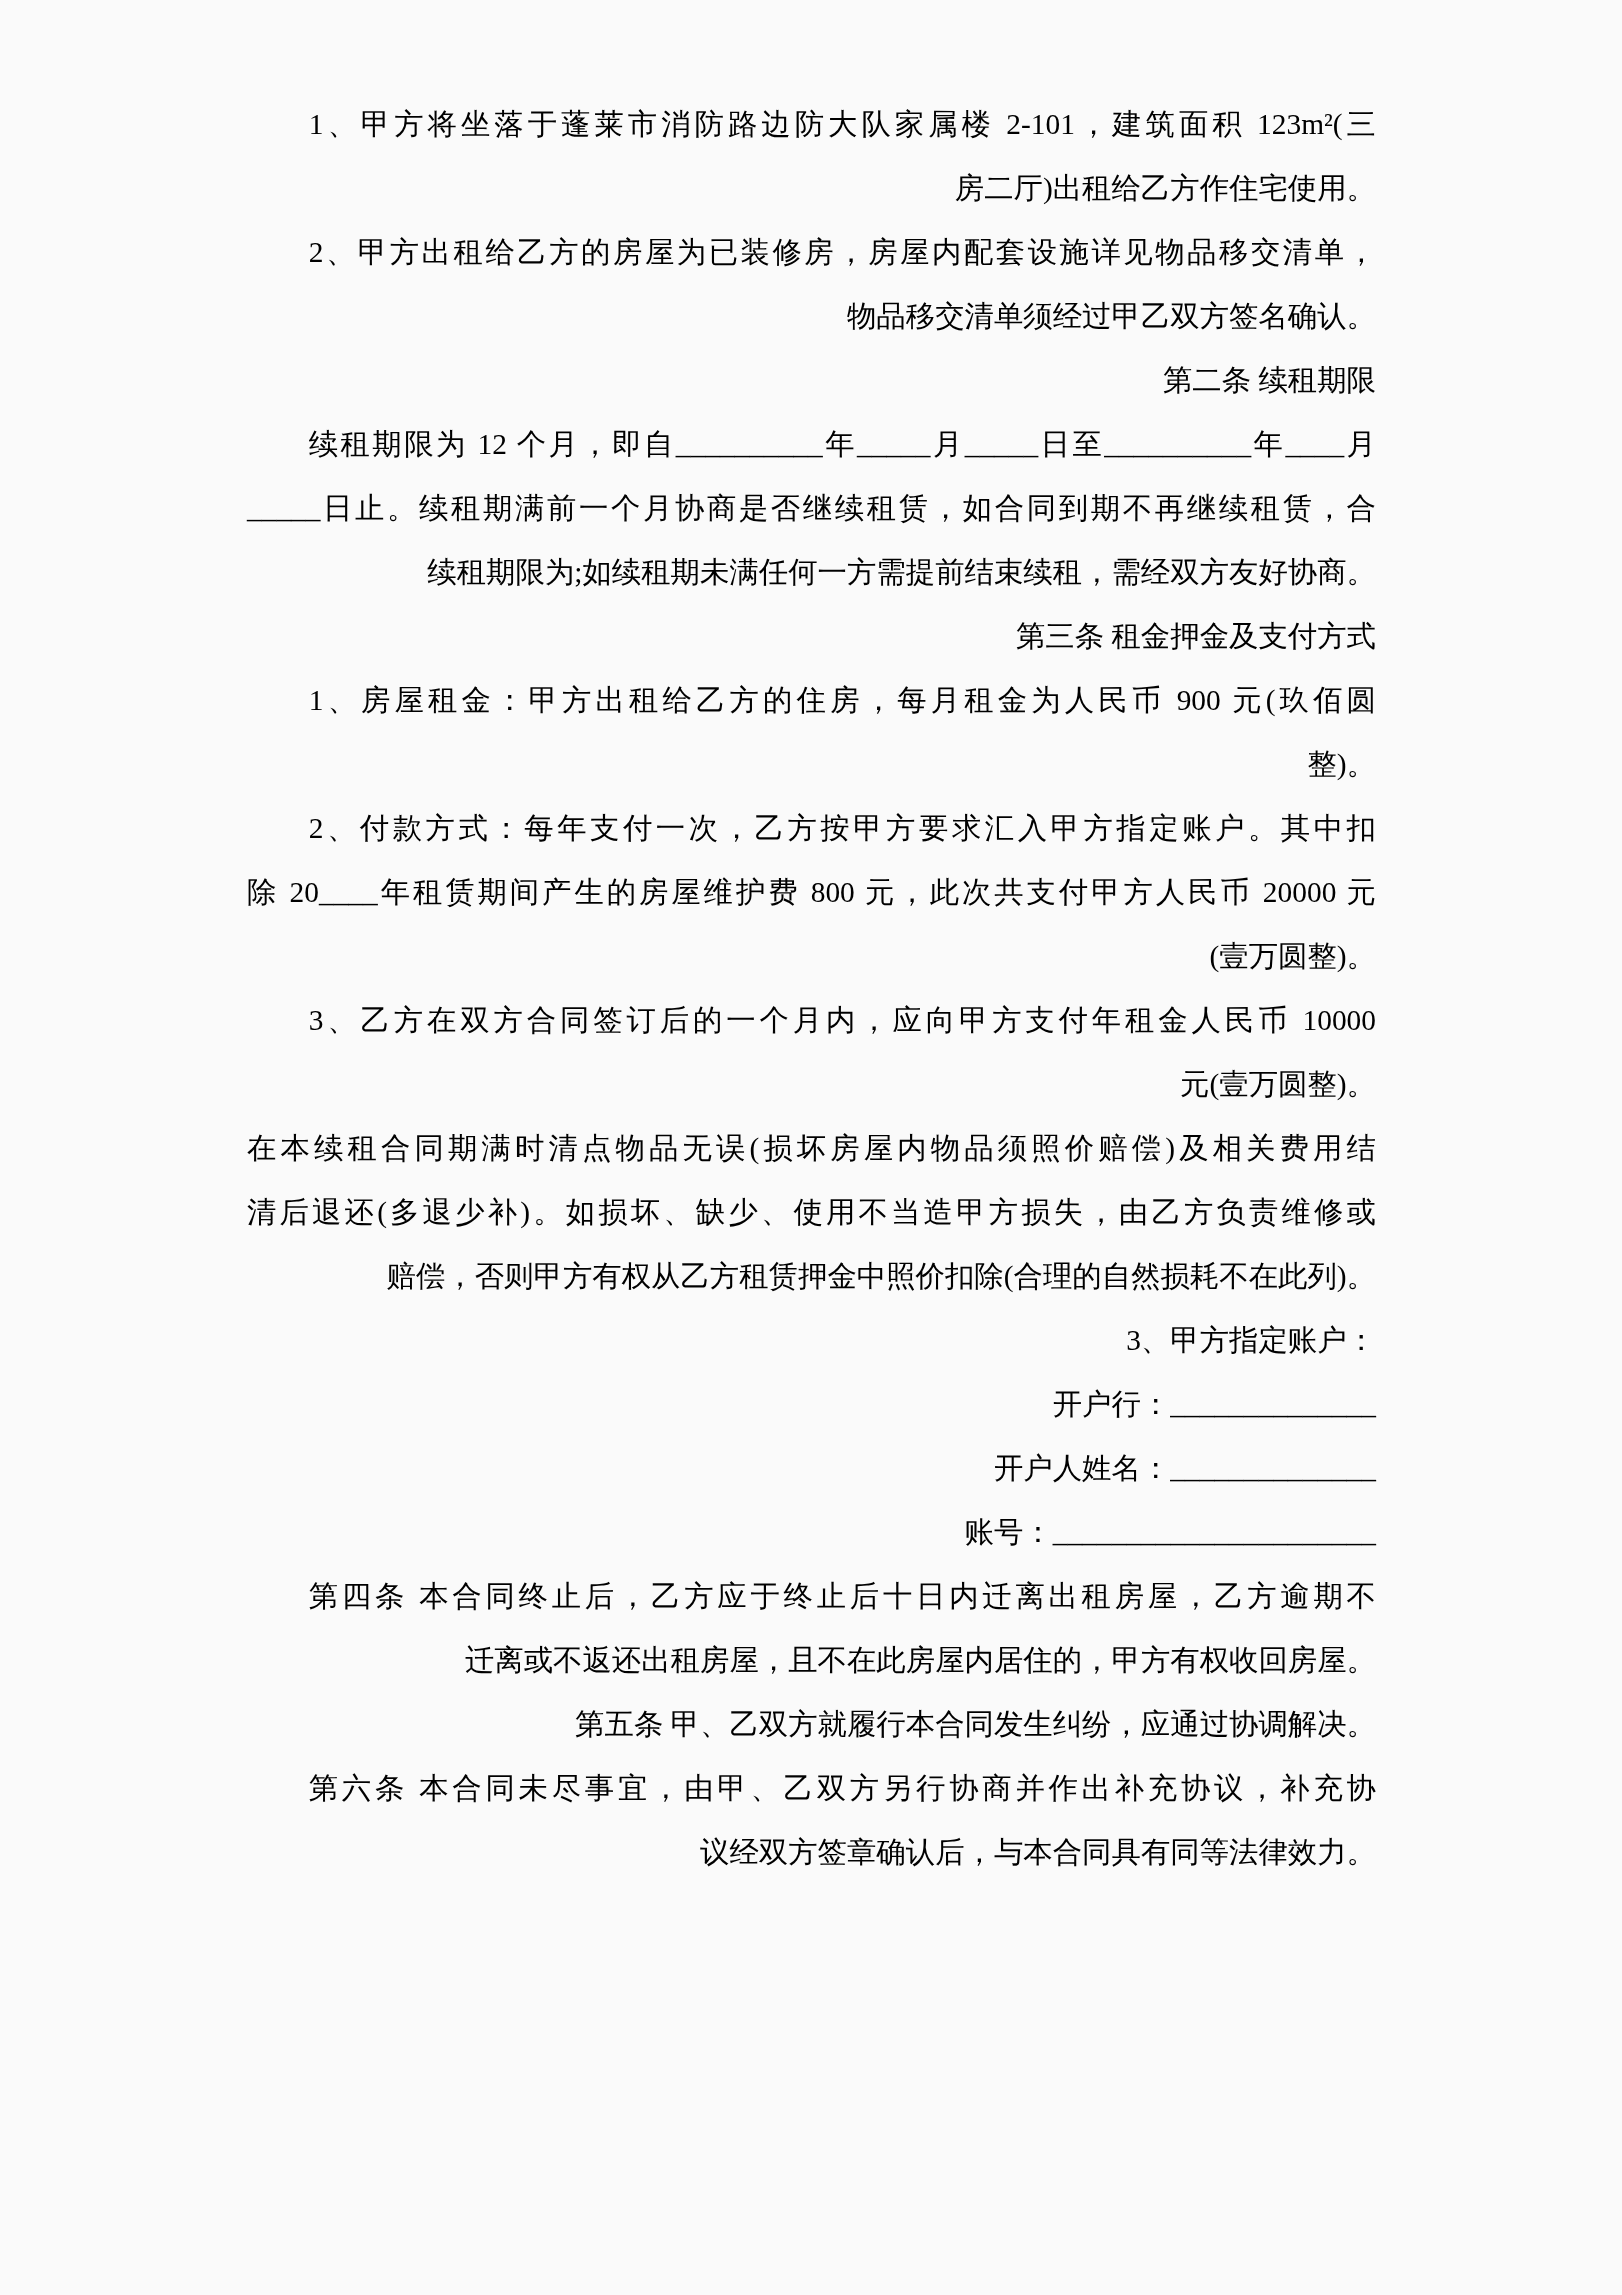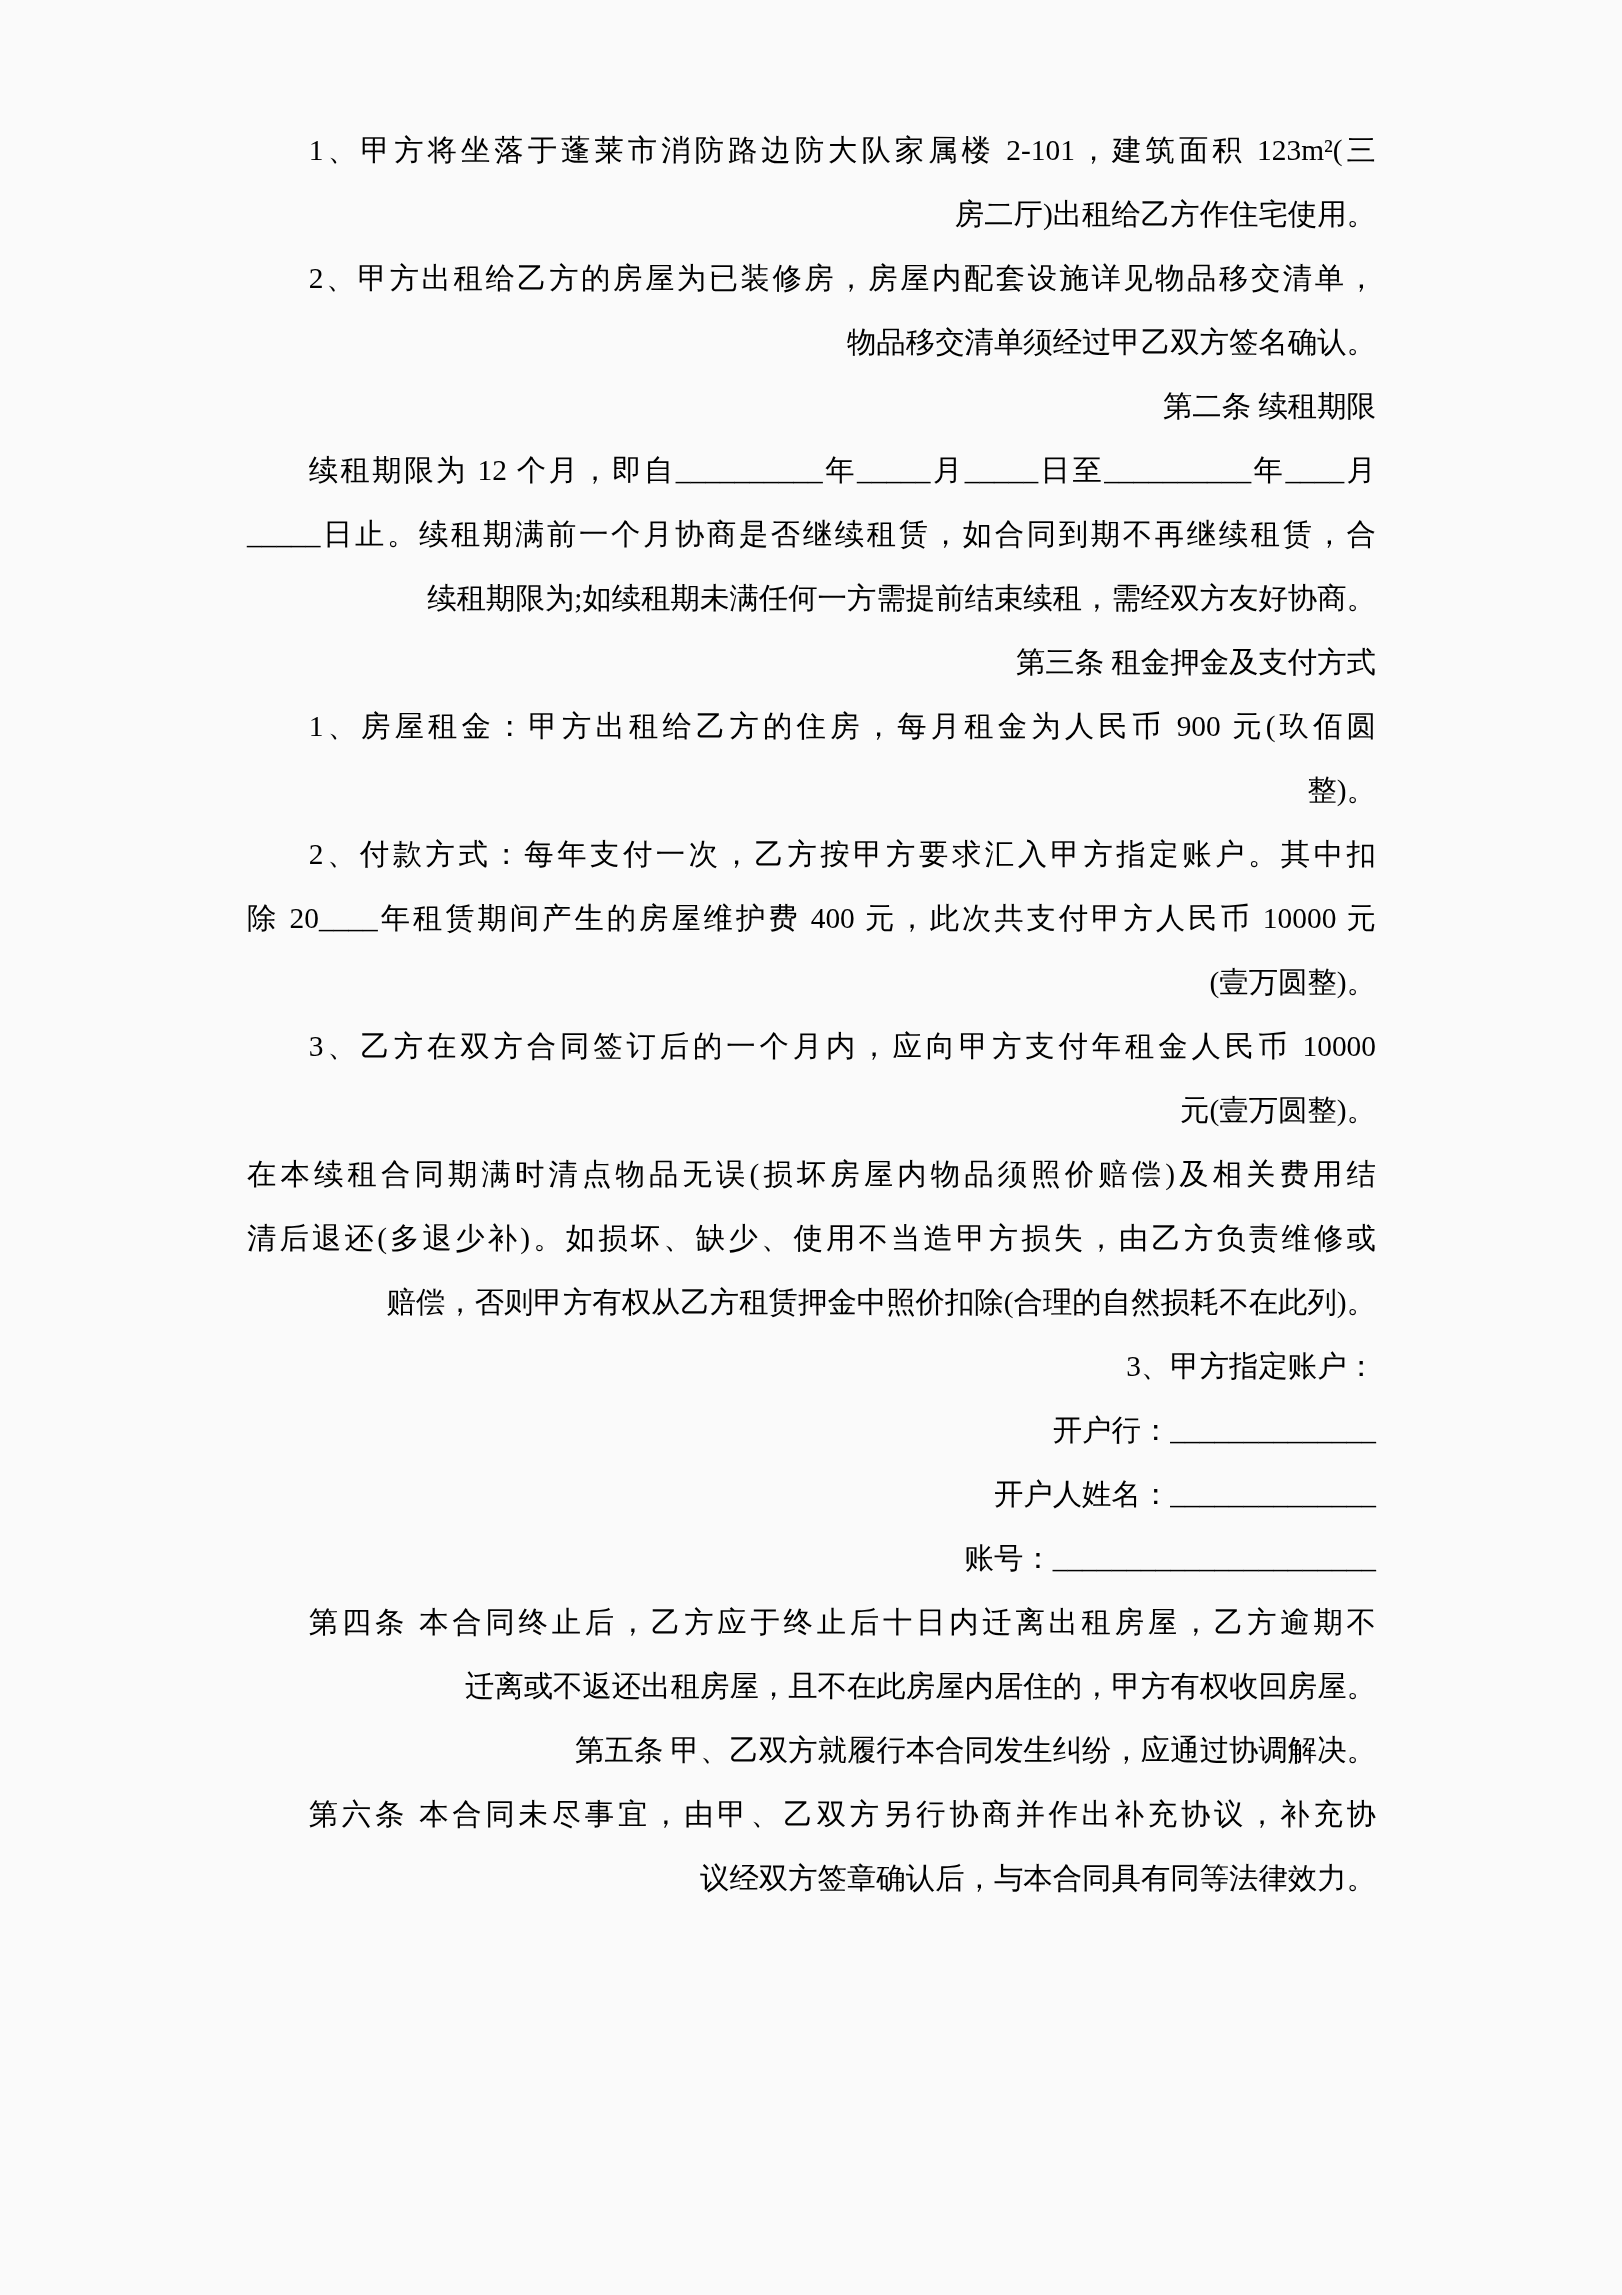--- a/index.html
+++ b/index.html
@@ -14,21 +14,21 @@
     position: relative;
     overflow: hidden;
   }
   .doc {
     position: absolute;
     top: 0;
     left: 0;
     width: 1623px;
     height: 2295px;
     box-sizing: border-box;
-    padding: 118px 247px 0 247px;
+    padding: 92px 247px 0 247px;
     color: #000000;
   }
   .line {
     font-size: 29.4px;
     line-height: 64px;
     height: 64px;
     color: inherit;
     text-align: right;
     white-space: normal;
     overflow: visible;
@@ -51,21 +51,21 @@
     <div class="line indent fill">2、甲方出租给乙方的房屋为已装修房，房屋内配套设施详见物品移交清单，</div>
     <div class="line">物品移交清单须经过甲乙双方签名确认。</div>
     <div class="line indent">第二条 续租期限</div>
     <div class="line indent fill">续租期限为 12 个月，即自__________年_____月_____日至__________年____月</div>
     <div class="line fill">_____日止。续租期满前一个月协商是否继续租赁，如合同到期不再继续租赁，合</div>
     <div class="line">续租期限为;如续租期未满任何一方需提前结束续租，需经双方友好协商。</div>
     <div class="line indent">第三条 租金押金及支付方式</div>
     <div class="line indent fill">1、房屋租金：甲方出租给乙方的住房，每月租金为人民币 900 元(玖佰圆</div>
     <div class="line">整)。</div>
     <div class="line indent fill">2、付款方式：每年支付一次，乙方按甲方要求汇入甲方指定账户。其中扣</div>
-    <div class="line fill">除 20____年租赁期间产生的房屋维护费 400 元，此次共支付甲方人民币 10000 元</div>
+    <div class="line fill">除 20____年租赁期间产生的房屋维护费 800 元，此次共支付甲方人民币 20000 元</div>
     <div class="line">(壹万圆整)。</div>
     <div class="line indent fill">3、乙方在双方合同签订后的一个月内，应向甲方支付年租金人民币 10000</div>
     <div class="line">元(壹万圆整)。</div>
     <div class="line fill">在本续租合同期满时清点物品无误(损坏房屋内物品须照价赔偿)及相关费用结</div>
     <div class="line fill">清后退还(多退少补)。如损坏、缺少、使用不当造甲方损失，由乙方负责维修或</div>
     <div class="line">赔偿，否则甲方有权从乙方租赁押金中照价扣除(合理的自然损耗不在此列)。</div>
     <div class="line indent">3、甲方指定账户：</div>
     <div class="line indent">开户行：______________</div>
     <div class="line indent">开户人姓名：______________</div>
     <div class="line indent">账号：______________________</div>

